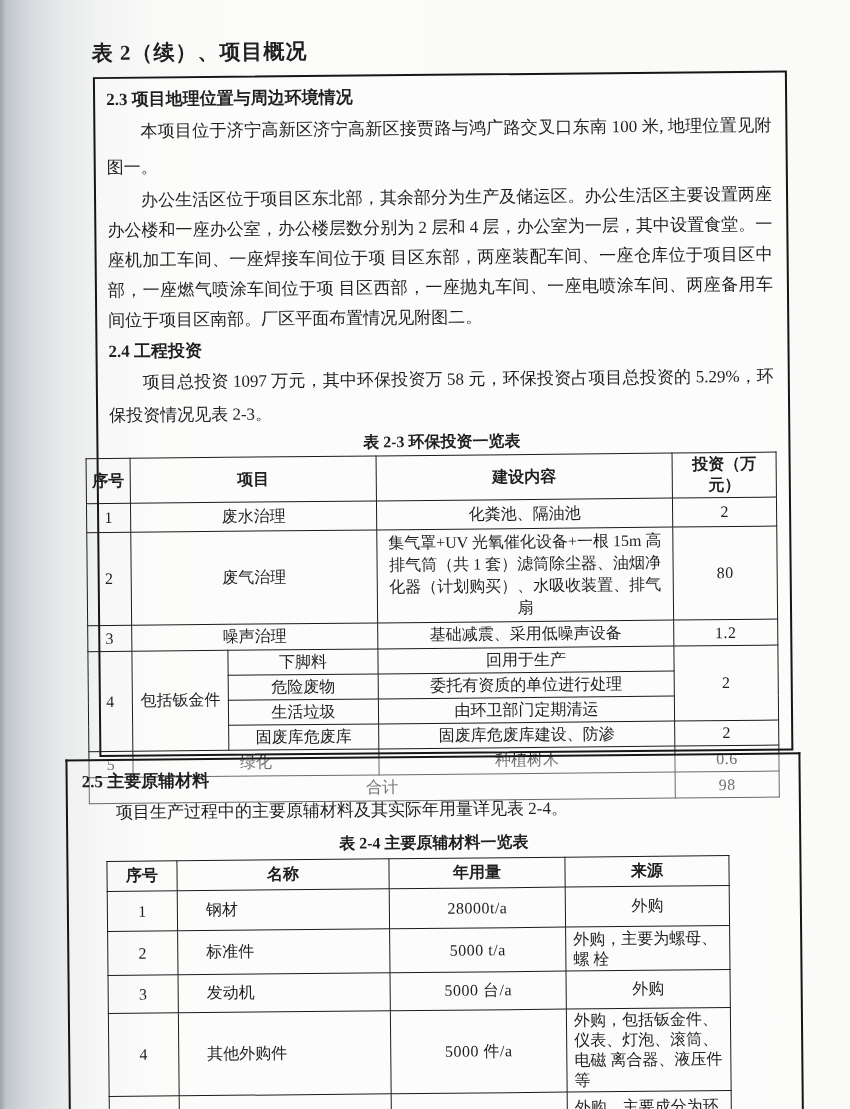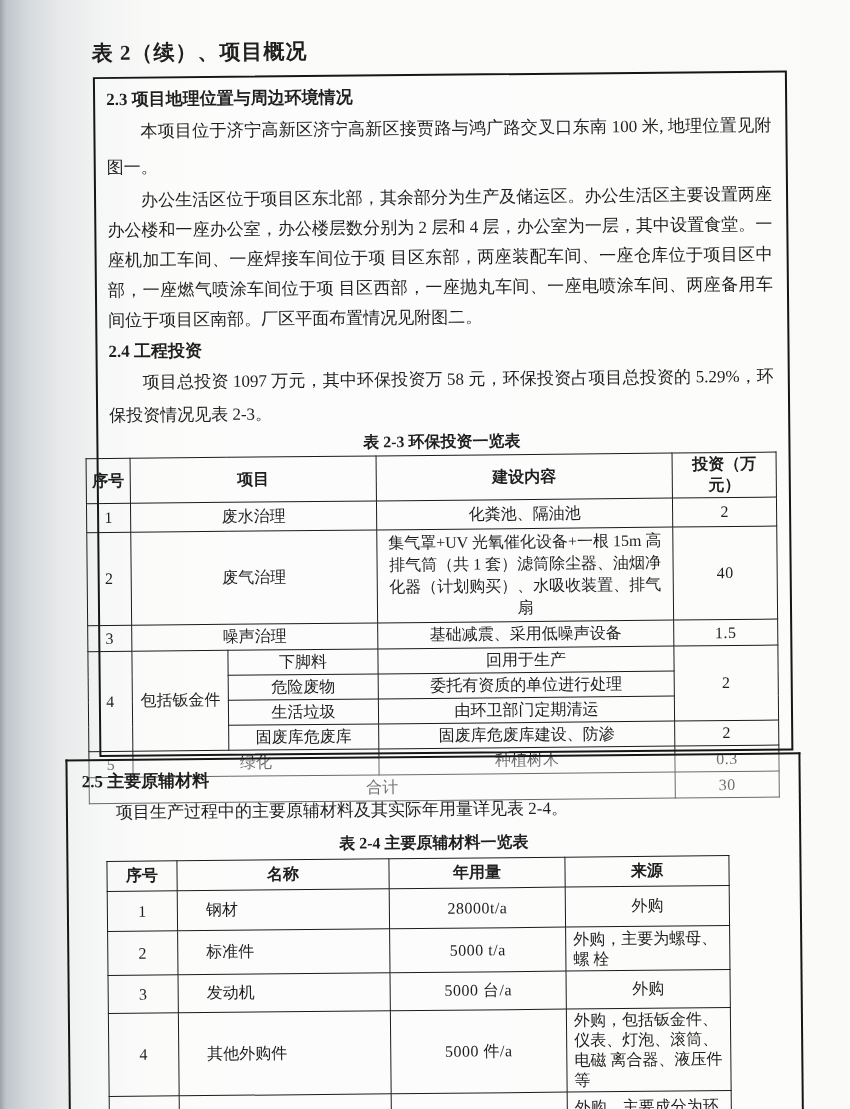--- a/index.html
+++ b/index.html
@@ -75,27 +75,27 @@
       <tr class="r1">
         <td class="num">1</td>
         <td colspan="2">废水治理</td>
         <td>化粪池、隔油池</td>
         <td class="num">2</td>
       </tr>
       <tr class="r2">
         <td class="num">2</td>
         <td colspan="2">废气治理</td>
         <td class="wrapc">集气罩+UV 光氧催化设备+一根 15m 高排气筒（共 1 套）滤筒除尘器、油烟净化器（计划购买）、水吸收装置、排气扇</td>
-        <td class="num">40</td>
+        <td class="num">80</td>
       </tr>
       <tr class="r3">
         <td class="num">3</td>
         <td colspan="2">噪声治理</td>
         <td>基础减震、采用低噪声设备</td>
-        <td class="num">1.5</td>
+        <td class="num">1.2</td>
       </tr>
       <tr class="rs">
         <td class="num" rowspan="4">4</td>
         <td rowspan="4">包括钣金件</td>
         <td>下脚料</td>
         <td>回用于生产</td>
         <td class="num" rowspan="3">2</td>
       </tr>
       <tr class="rs">
         <td>危险废物</td>
@@ -107,25 +107,25 @@
       </tr>
       <tr class="rs">
         <td>固废库危废库</td>
         <td>固废库危废库建设、防渗</td>
         <td class="num">2</td>
       </tr>
       <tr class="r5">
         <td class="num">5</td>
         <td colspan="2">绿化</td>
         <td>种植树木</td>
-        <td class="num">0.3</td>
+        <td class="num">0.6</td>
       </tr>
       <tr class="rt">
         <td colspan="4">合计</td>
-        <td class="num">30</td>
+        <td class="num">98</td>
       </tr>
     </tbody>
       </table>
   </div>
 
   <div class="box box2">
     <div class="pad" style="padding-left:14px;">
       <h3>2.5 主要原辅材料</h3>
       <p class="p3">项目生产过程中的主要原辅材料及其实际年用量详见表 2-4。</p>
       <div class="tcap" style="margin-top:6px;">表 2-4 主要原辅材料一览表</div>

